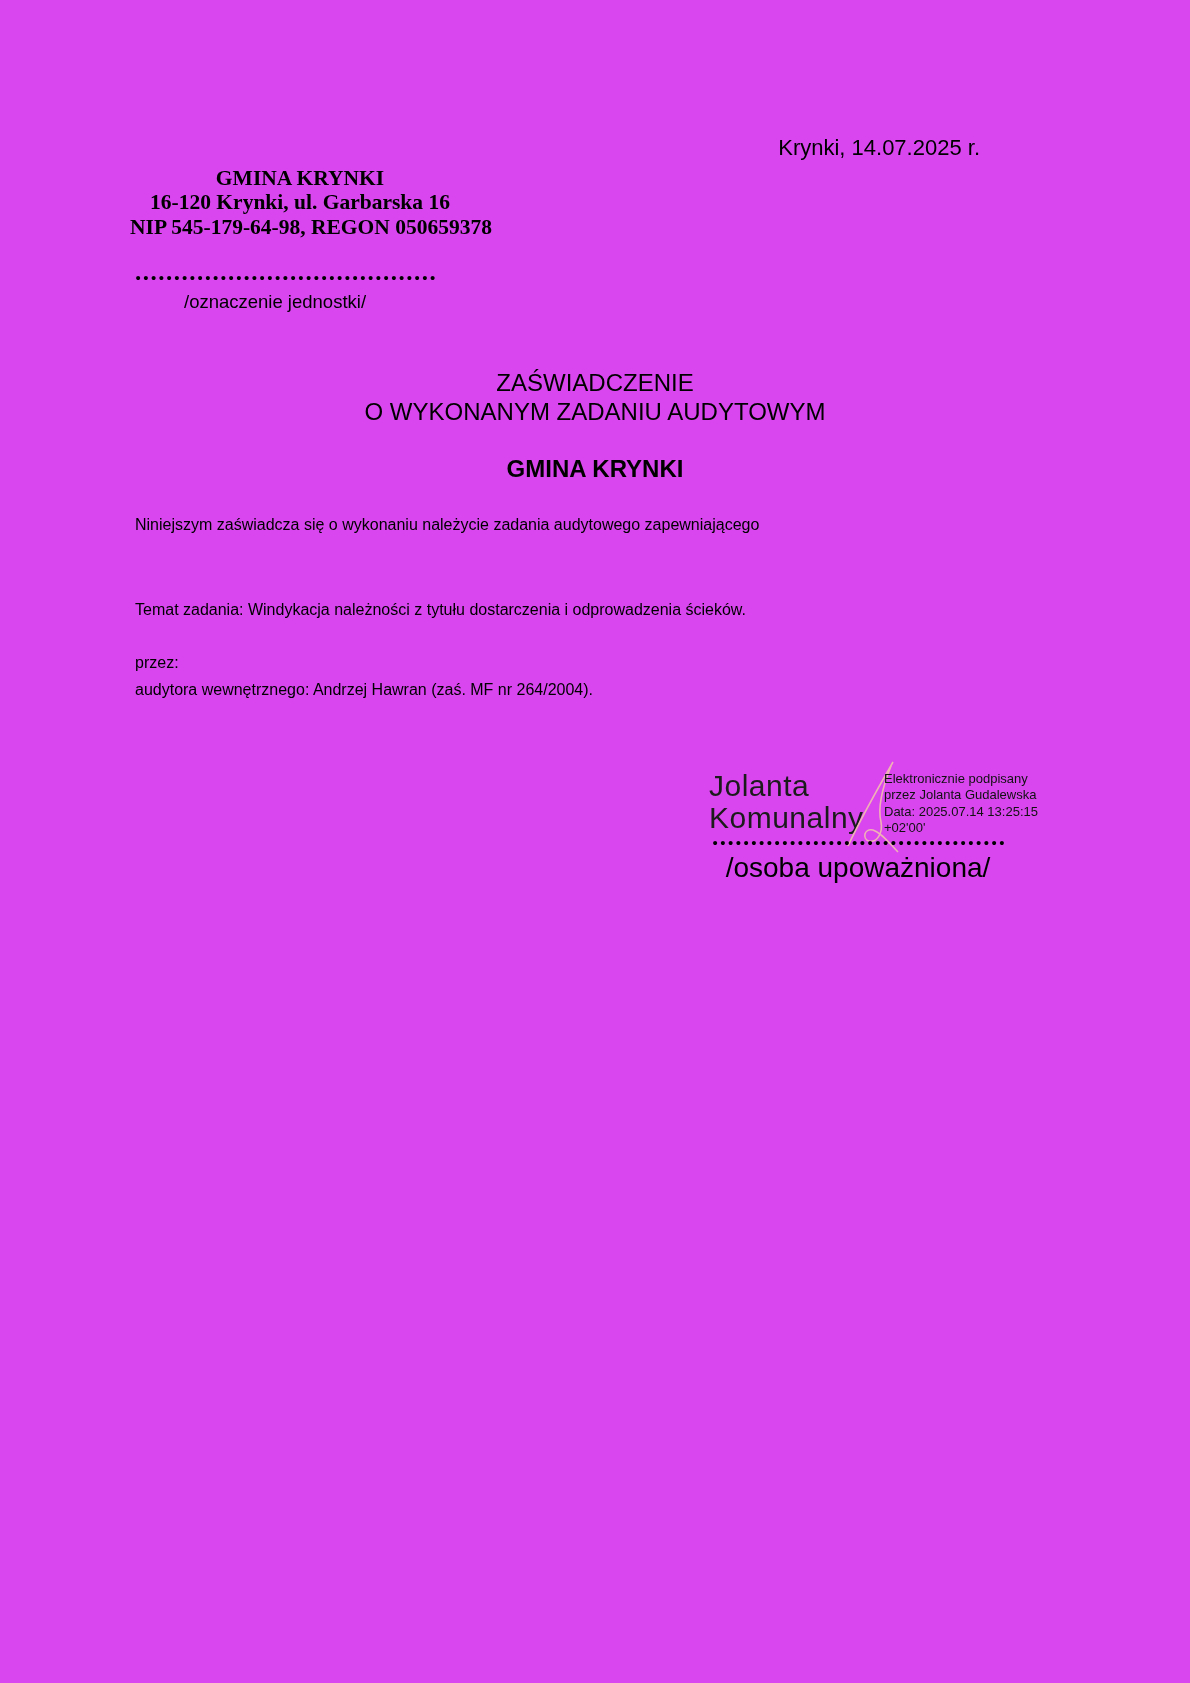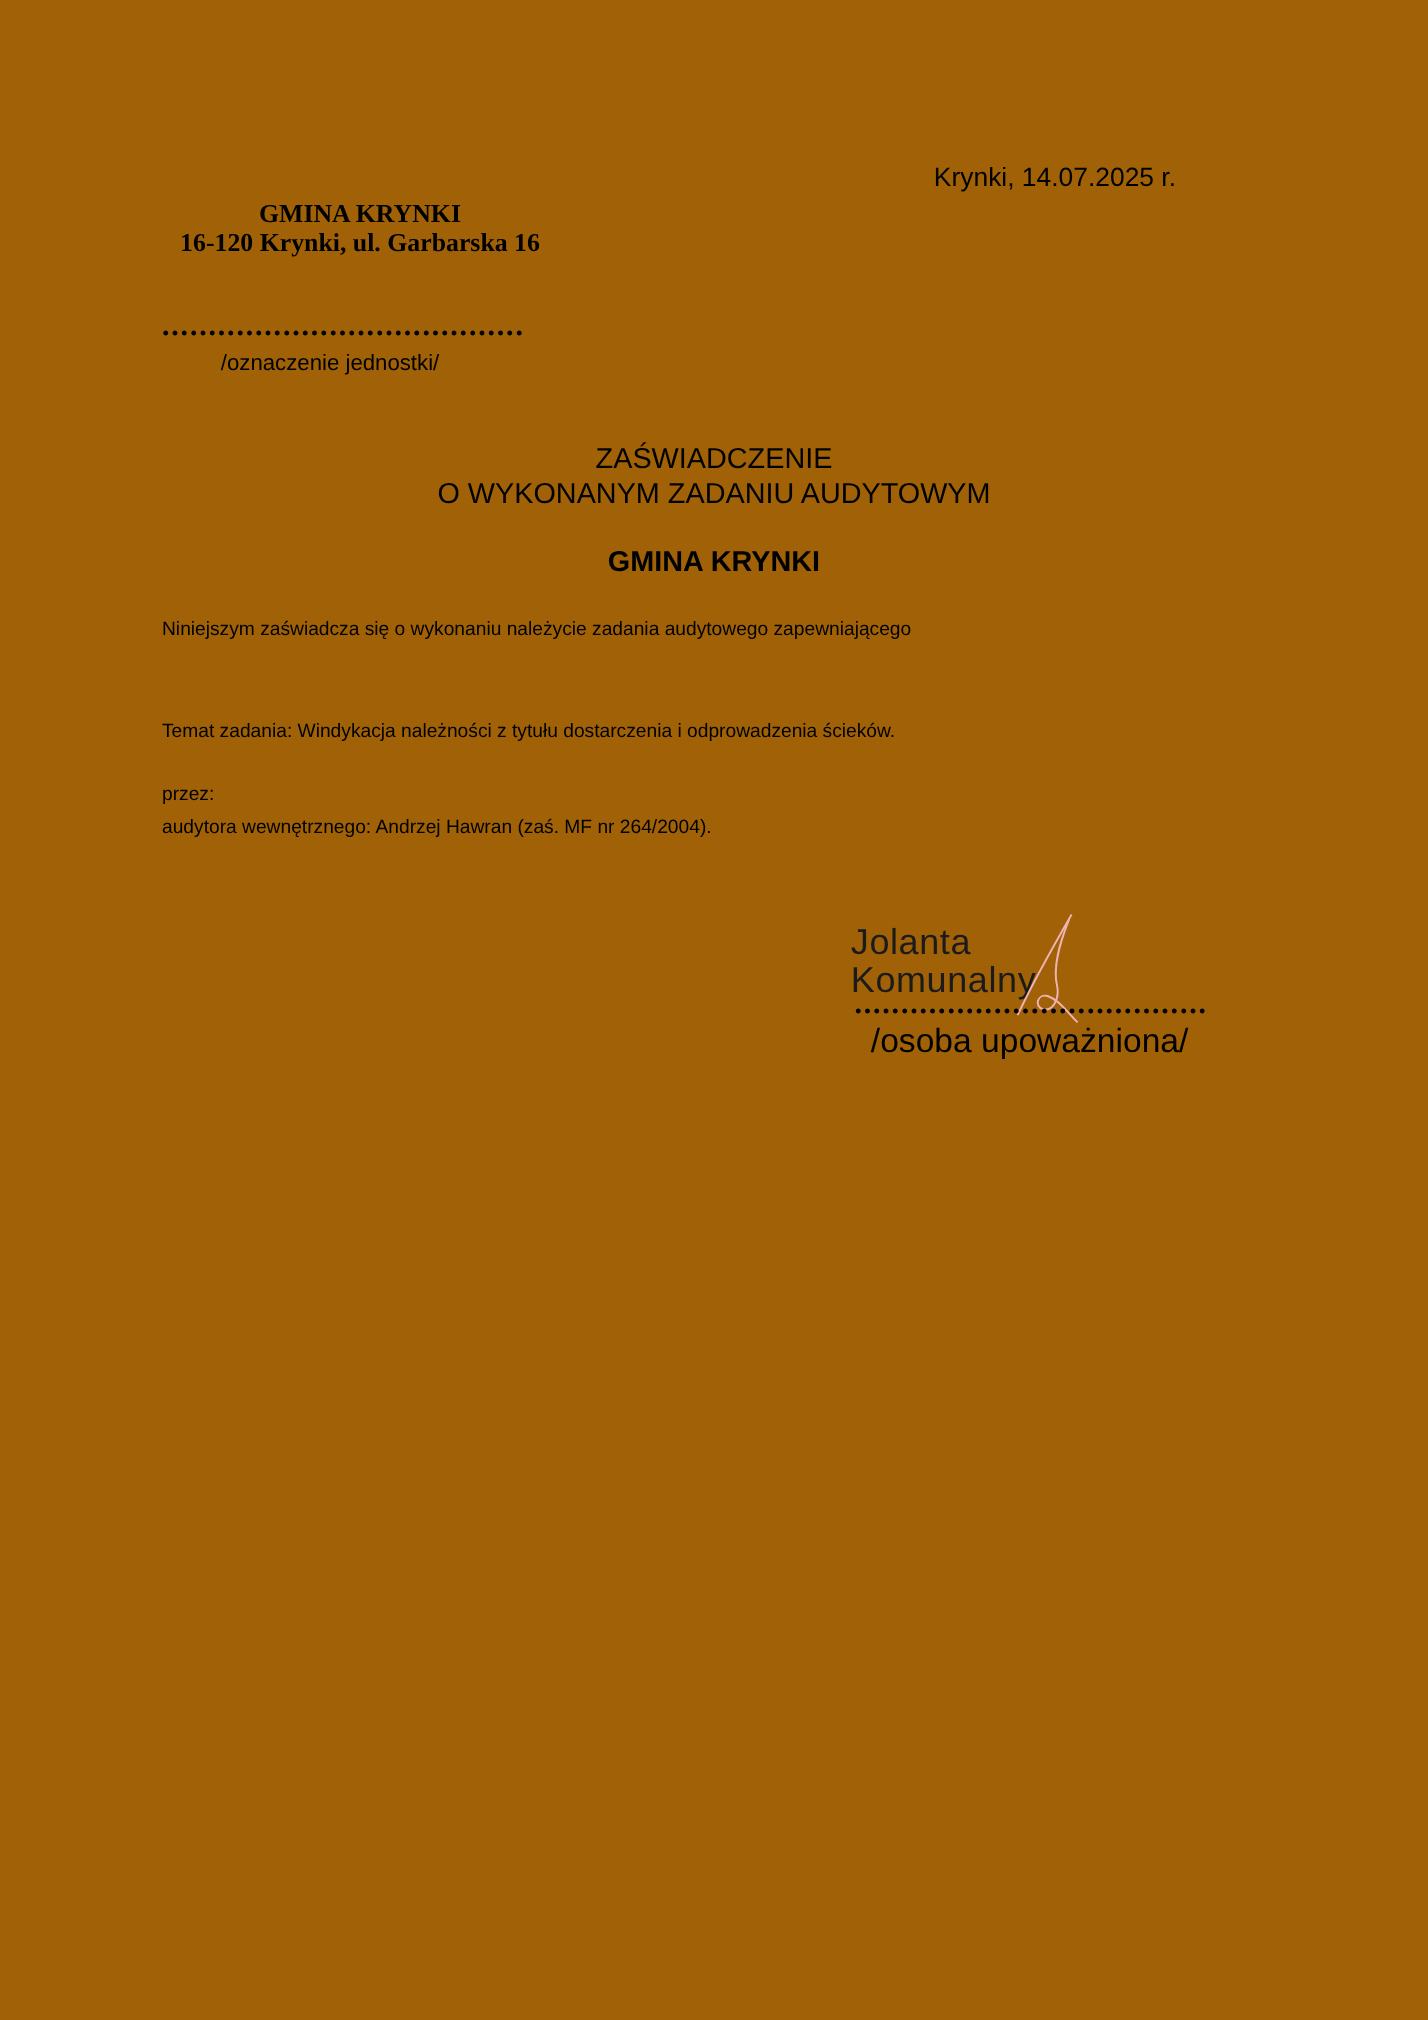--- a/index.html
+++ b/index.html
@@ -1,19 +1,19 @@
 <!DOCTYPE html>
 <html><head>
 <meta charset="utf-8">
 <style>
   html,body{margin:0;padding:0;background:#ffffff;}
   .page{
     position:relative;
     width:1190px;height:1683px;
-    background:#a16207;
+    background:#d946ef;
     font-family:"Liberation Sans",sans-serif;
     color:#000000;
     overflow:hidden;
   }
   .abs{position:absolute;}
 
   .date-line{
     top:135px;right:210px;
     font-size:22px;
   }
@@ -82,20 +82,21 @@
 </head>
 <body>
 
 <div class="page">
 
   <div class="abs date-line">Krynki, 14.07.2025 r.</div>
 
   <div class="abs letterhead">
     <div>GMINA KRYNKI</div>
     <div>16-120 Krynki, ul. Garbarska 16</div>
+    <div>NIP 545-179-64-98, REGON 050659378</div>
   </div>
   <div class="abs dots lh-dots">........................................</div>
   <div class="abs lh-caption">/oznaczenie jednostki/</div>
 
   <div class="abs title-block">
     <div>ZAŚWIADCZENIE</div>
     <div>O WYKONANYM ZADANIU AUDYTOWYM</div>
   </div>
   <div class="abs subject-line">GMINA KRYNKI</div>
 
@@ -107,17 +108,23 @@
   <div class="abs sig-name">
     <div>Jolanta</div>
     <div>Komunalny</div>
   </div>
 
   <svg class="abs sig-flourish" width="64" height="98" viewBox="0 0 64 98" fill="none" xmlns="http://www.w3.org/2000/svg">
     <path d="M10 90 C 22 64, 40 32, 55 6" stroke="#f0b3b5" stroke-width="1.6" fill="none"></path>
     <path d="M53 10 C 45 30, 39 50, 43 66 C 45 77, 39 87, 31 85 C 24 83, 26 72, 35 74 C 44 77, 50 86, 60 96" stroke="#f0b3b5" stroke-width="1.6" fill="none"></path>
   </svg>
 
+  <div class="abs sig-stamp">
+    <div>Elektronicznie podpisany</div>
+    <div>przez Jolanta Gudalewska</div>
+    <div>Data: 2025.07.14 13:25:15</div>
+    <div>+02'00'</div>
+  </div>
 
   <div class="abs dots sig-dots">........................................</div>
   <div class="abs sig-caption">/osoba upoważniona/</div>
 
 </div>
 
 </body></html>

